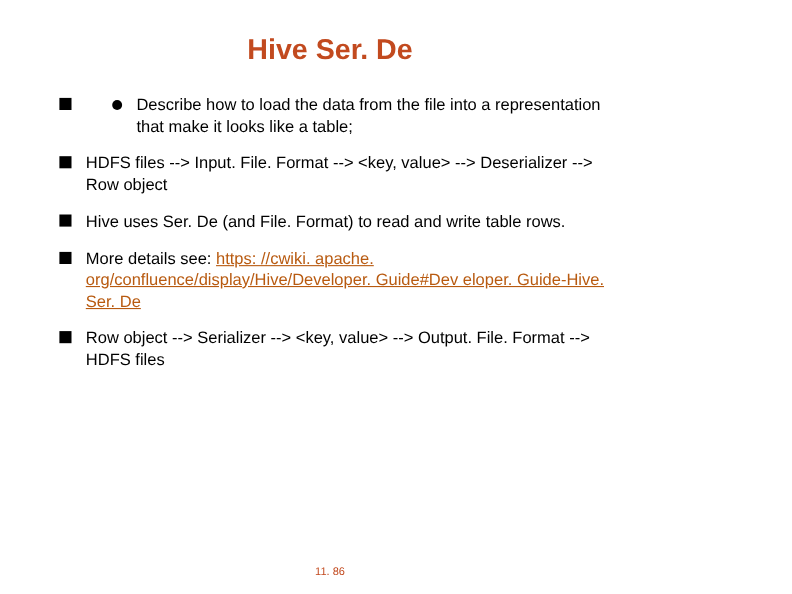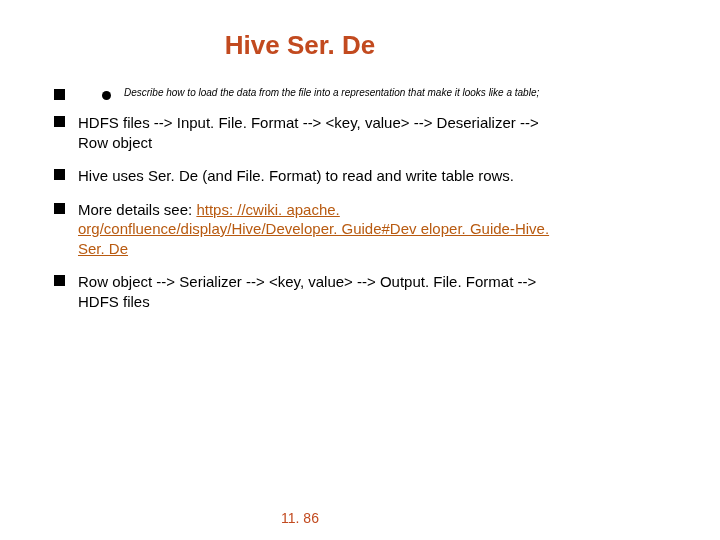--- a/index.html
+++ b/index.html
@@ -48,23 +48,22 @@
     background: #000000;
   }
   ul.sub {
     list-style: none;
     padding: 0;
     margin: 8px 0 0 22px;
   }
   ul.sub > li {
     position: relative;
     padding-left: 24px;
-    font-size: 10px;
+    font-size: 15px;
     line-height: 1.3;
-    font-style: italic;
   }
   ul.sub > li::before {
     content: "";
     position: absolute;
     left: 2px;
     top: 5px;
     width: 9px;
     height: 9px;
     background: #000000;
     border-radius: 50%;
@@ -72,21 +71,21 @@
   a.link {
     color: #b85a10;
     text-decoration: underline;
   }
   .page-num {
     position: absolute;
     bottom: 14px;
     left: 0;
     right: 0;
     text-align: center;
-    font-size: 14px;
+    font-size: 10px;
     color: #c24a1f;
   }
 </style>
 </head>
 <body>
 
 <div class="slide">
 
   <div class="title">Hive Ser. De</div>
 

